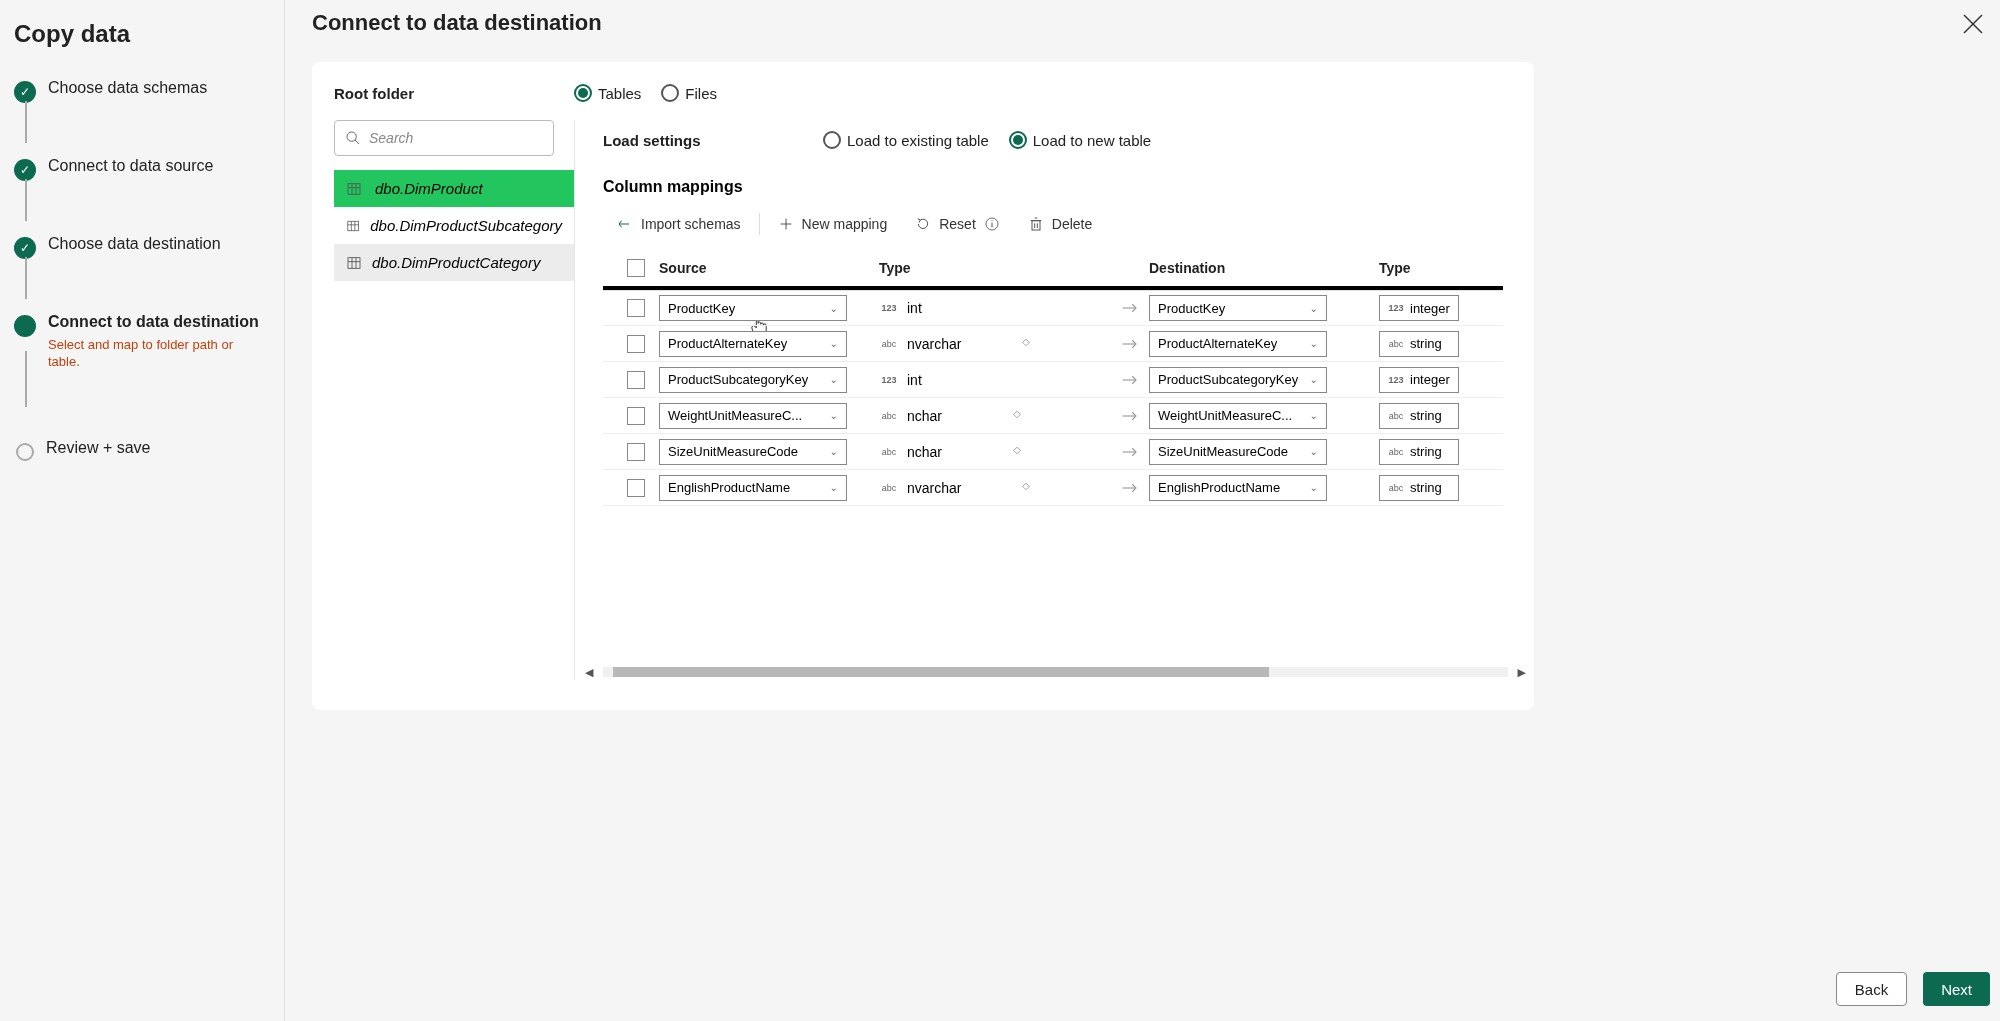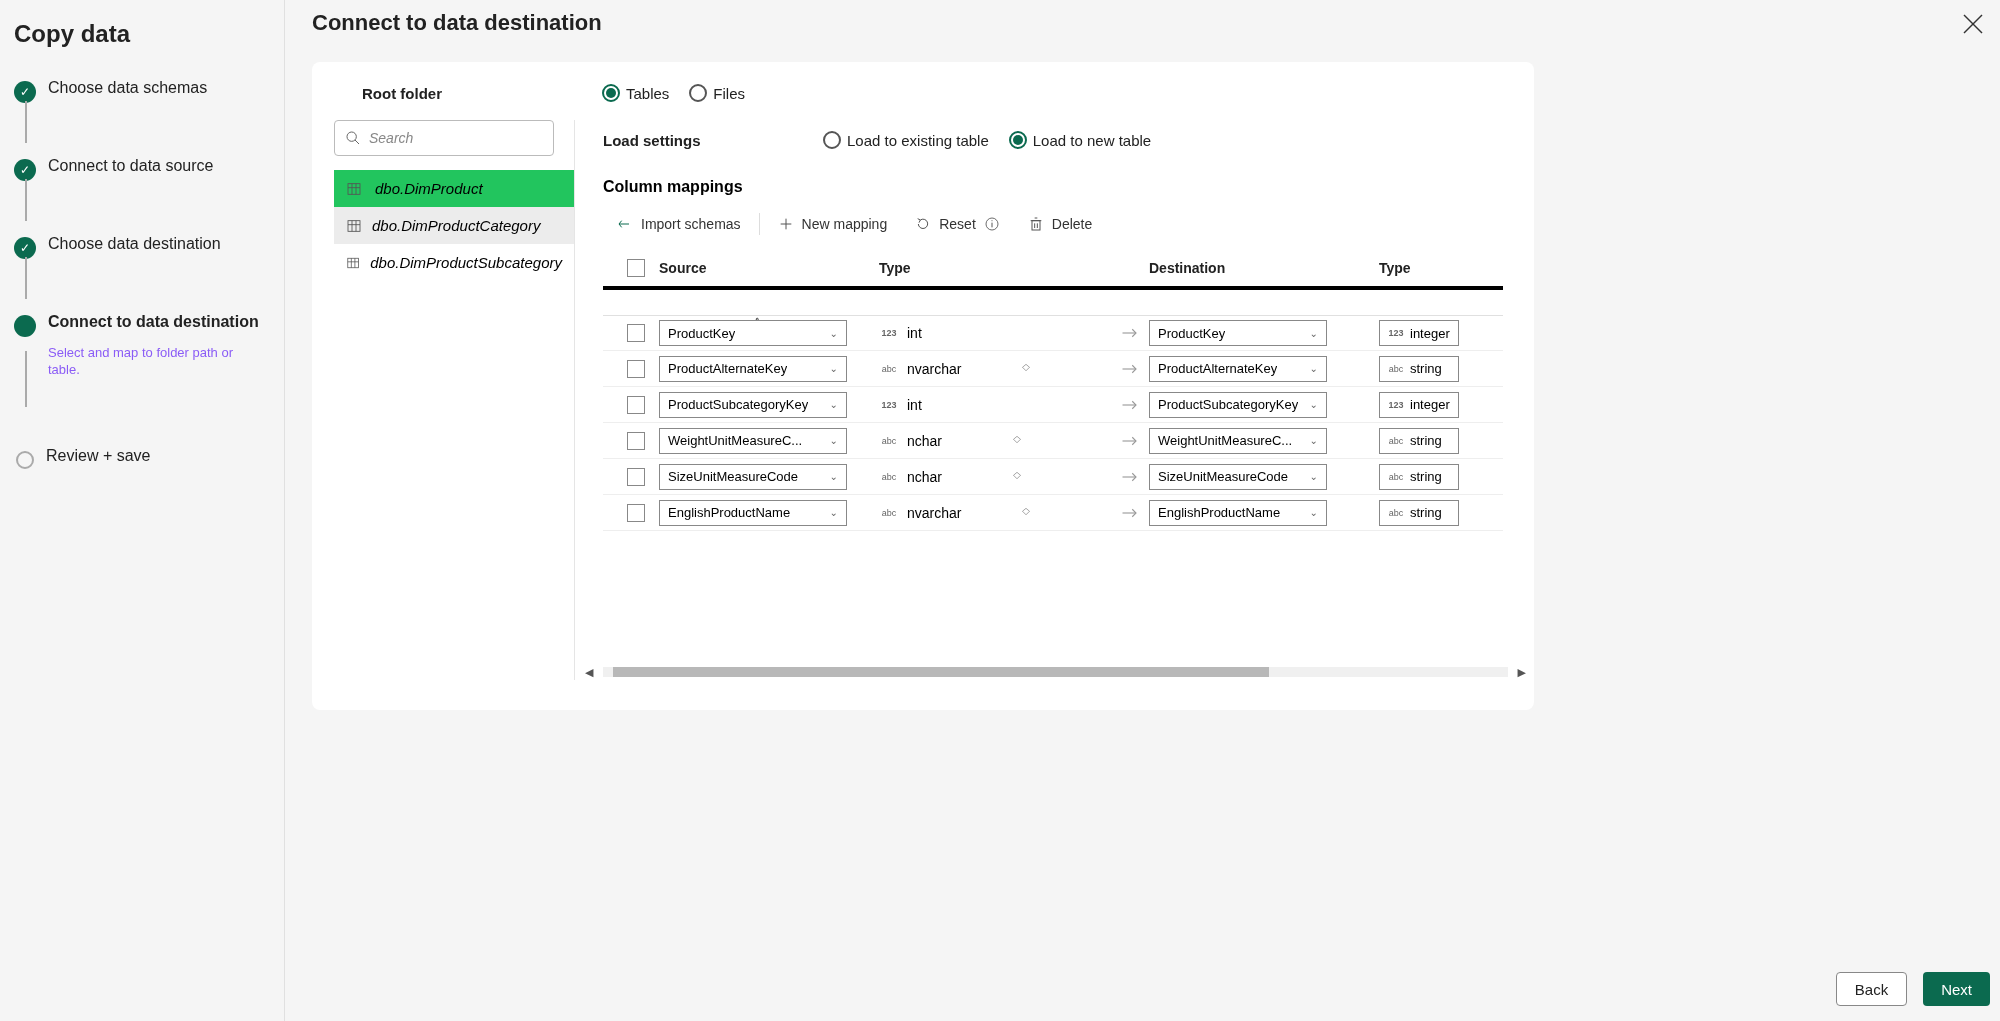--- a/index.html
+++ b/index.html
@@ -11,32 +11,32 @@
   .steps { display: flex; flex-direction: column; gap: 0; }
   .step { display: flex; align-items: flex-start; gap: 12px; padding: 6px 0; position: relative; }
   .step-line { position: absolute; left: 11px; top: 28px; width: 2px; height: 42px; background: #aaa; }
   .step-indicator { width: 22px; height: 22px; border-radius: 50%; flex-shrink: 0; display: flex; align-items: center; justify-content: center; margin-top: 2px; }
   .step-indicator.done { background: #0b6a4f; color: #fff; font-size: 12px; }
   .step-indicator.current { background: #0b6a4f; }
   .step-indicator.pending { border: 2px solid #aaa; background: #f5f5f5; width: 18px; height:18px; margin-left:2px; margin-top:4px;}
   .step-text { display: flex; flex-direction: column; }
   .step-label { font-size: 16px; color: #222; }
   .step-label.bold { font-weight: 600; }
-  .step-sub { font-size: 13px; color: #8b5cf6; margin-top: 14px; max-width: 200px; line-height:1.3;}
+  .step-sub { font-size: 13px; color: #c2410c; margin-top: 6px; max-width: 200px; line-height:1.3;}
 
   
   .main-header { position: absolute; left: 312px; top: 10px; font-size: 22px; font-weight: 600; color: #222; }
   .close-x { position: absolute; right: 15px; top: 12px; width: 24px; height: 24px; cursor: pointer; }
   .close-x svg { width: 24px; height: 24px; stroke: #333; }
 
   
   .panel { position: absolute; left: 312px; top: 62px; width: 1222px; height: 648px; background: #fff; border-radius: 8px; padding: 22px 0 0 22px; }
 
   .root-row { display: flex; align-items: center; gap: 40px; }
-  .root-label { font-size: 15px; font-weight: 600; color: #222; width: 200px; margin-left: 28px;}
+  .root-label { font-size: 15px; font-weight: 600; color: #222; width: 200px;}
   .radio-group { display: flex; gap: 20px; align-items: center; }
   .radio-item { display: flex; align-items: center; gap: 6px; font-size: 15px; color: #222; cursor: pointer; }
   .radio-outer { width: 18px; height: 18px; border-radius: 50%; border: 2px solid #555; display: flex; align-items: center; justify-content: center; }
   .radio-outer.checked { border-color: #0b6a4f; }
   .radio-inner { width: 10px; height: 10px; border-radius: 50%; background: #0b6a4f; }
 
   .panel-body { display: flex; margin-top: 18px; height: 560px; }
 
   
   .tree-col { width: 240px; flex-shrink: 0; font-style: italic; }
@@ -68,21 +68,21 @@
   .map-table { width: 900px; }
   .map-head { display: flex; align-items: center; height: 40px; border-bottom: 4px solid #000000; font-size: 14px; font-weight:600; color:#222; padding-left:10px;}
   .col-check { width: 46px; display: flex; justify-content: center; }
   .col-source { width: 220px; }
   .col-type { width: 270px; }
   .col-dest { width: 230px; }
   .col-dtype { width: 120px; }
   .chk { width: 18px; height: 18px; border: 1px solid #888; background: #fff; cursor:pointer;}
 
   .map-row { display: flex; align-items: center; height: 36px; border-bottom: 1px solid #eee; padding-left:10px; font-size:14px;}
-  .map-row:first-of-type { border-top:1px solid #e0e0e0;margin-top:25px;}
+  .map-row:first-of-type { border-top:1px solid #e0e0e0;}
   .dd { width: 188px; height: 26px; border: 1px solid #888; display: flex; align-items: center; justify-content: space-between; padding: 0 8px; font-size: 13px; cursor:pointer; background:#fff; overflow:hidden;}
   .dd span.val { white-space:nowrap; overflow:hidden; text-overflow:ellipsis;}
   .dd-caret { font-size: 10px; color: #666; }
   .type-cell { display:flex; align-items:center; gap:8px; position:relative;}
   .type-badge { font-size:9px; color:#666; border:0; padding:1px 2px; min-width:20px; text-align:center;}
   .type-badge.num { font-weight:600;}
   .expand-icon { width:14px; height:14px; stroke:#666; fill:none; margin-left:auto; margin-right:30px;}
   .arrow-right { width:18px; height:14px; stroke:#999; fill:none; margin-left:auto; margin-right:10px;}
   .dtype-box { width: 80px; height: 26px; border: 1px solid #888; display: flex; align-items: center; padding: 0 6px; gap:4px; font-size: 13px; background:#fff; overflow:hidden;}
 
@@ -191,37 +191,37 @@
       </div>
       <div class="tree-item selected">
         <svg viewBox="0 0 24 24">
             <rect x="3" y="4" width="18" height="16"></rect>
             <line x1="3" y1="10" x2="21" y2="10"></line>
             <line x1="9" y1="4" x2="9" y2="20"></line>
             <line x1="15" y1="4" x2="15" y2="20"></line>
           </svg>
         <span>dbo.DimProduct</span>
       </div>
+      <div class="tree-item">
+        <svg viewBox="0 0 24 24">
+            <rect x="3" y="4" width="18" height="16"></rect>
+            <line x1="3" y1="10" x2="21" y2="10"></line>
+            <line x1="9" y1="4" x2="9" y2="20"></line>
+            <line x1="15" y1="4" x2="15" y2="20"></line>
+          </svg>
+        <span>dbo.DimProductSubcategory</span>
+      </div>
       <div class="tree-item hover">
         <svg viewBox="0 0 24 24">
             <rect x="3" y="4" width="18" height="16"></rect>
             <line x1="3" y1="10" x2="21" y2="10"></line>
             <line x1="9" y1="4" x2="9" y2="20"></line>
             <line x1="15" y1="4" x2="15" y2="20"></line>
           </svg>
         <span>dbo.DimProductCategory</span>
-      </div>
-      <div class="tree-item">
-        <svg viewBox="0 0 24 24">
-            <rect x="3" y="4" width="18" height="16"></rect>
-            <line x1="3" y1="10" x2="21" y2="10"></line>
-            <line x1="9" y1="4" x2="9" y2="20"></line>
-            <line x1="15" y1="4" x2="15" y2="20"></line>
-          </svg>
-        <span>dbo.DimProductSubcategory</span>
       </div>
     </div>
 
     <svg class="cursor-ptr" viewBox="0 0 20 24">
       <path d="M7 3 L7 13 L5 11 C4 10 2 11 2 13 L4 19 C5 21 7 23 11 23 L14 23 C17 23 18 20 18 17 L18 10 C18 8 15 8 15 10 L15 9 C15 7 12 7 12 9 L12 8 C12 6 9 6 9 8 L9 3 C9 2 7 2 7 3 Z" fill="#fff" stroke="#222" stroke-width="1"></path>
     </svg>
 
     <div class="settings-col">
       <div class="settings-row">
         <div class="settings-label">Load settings</div>

